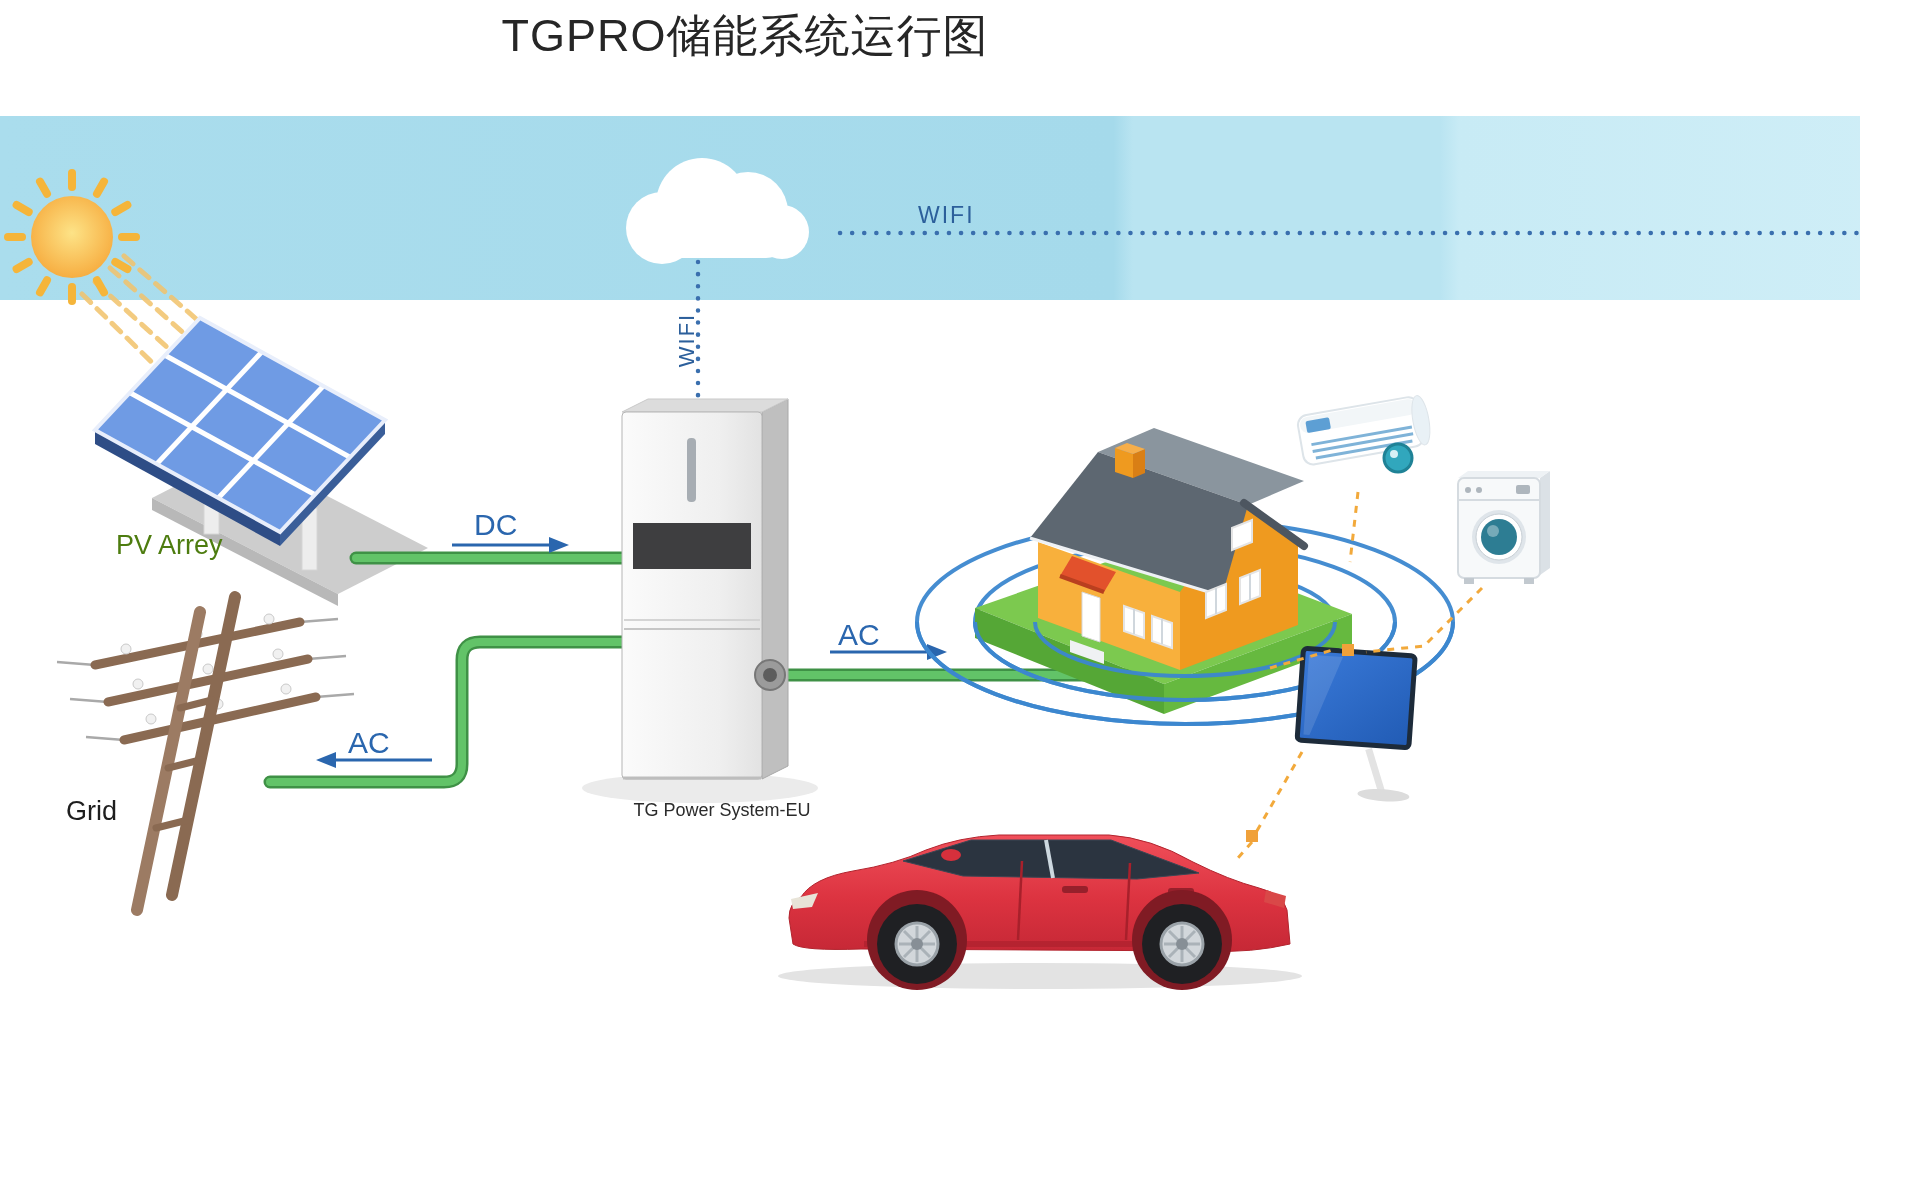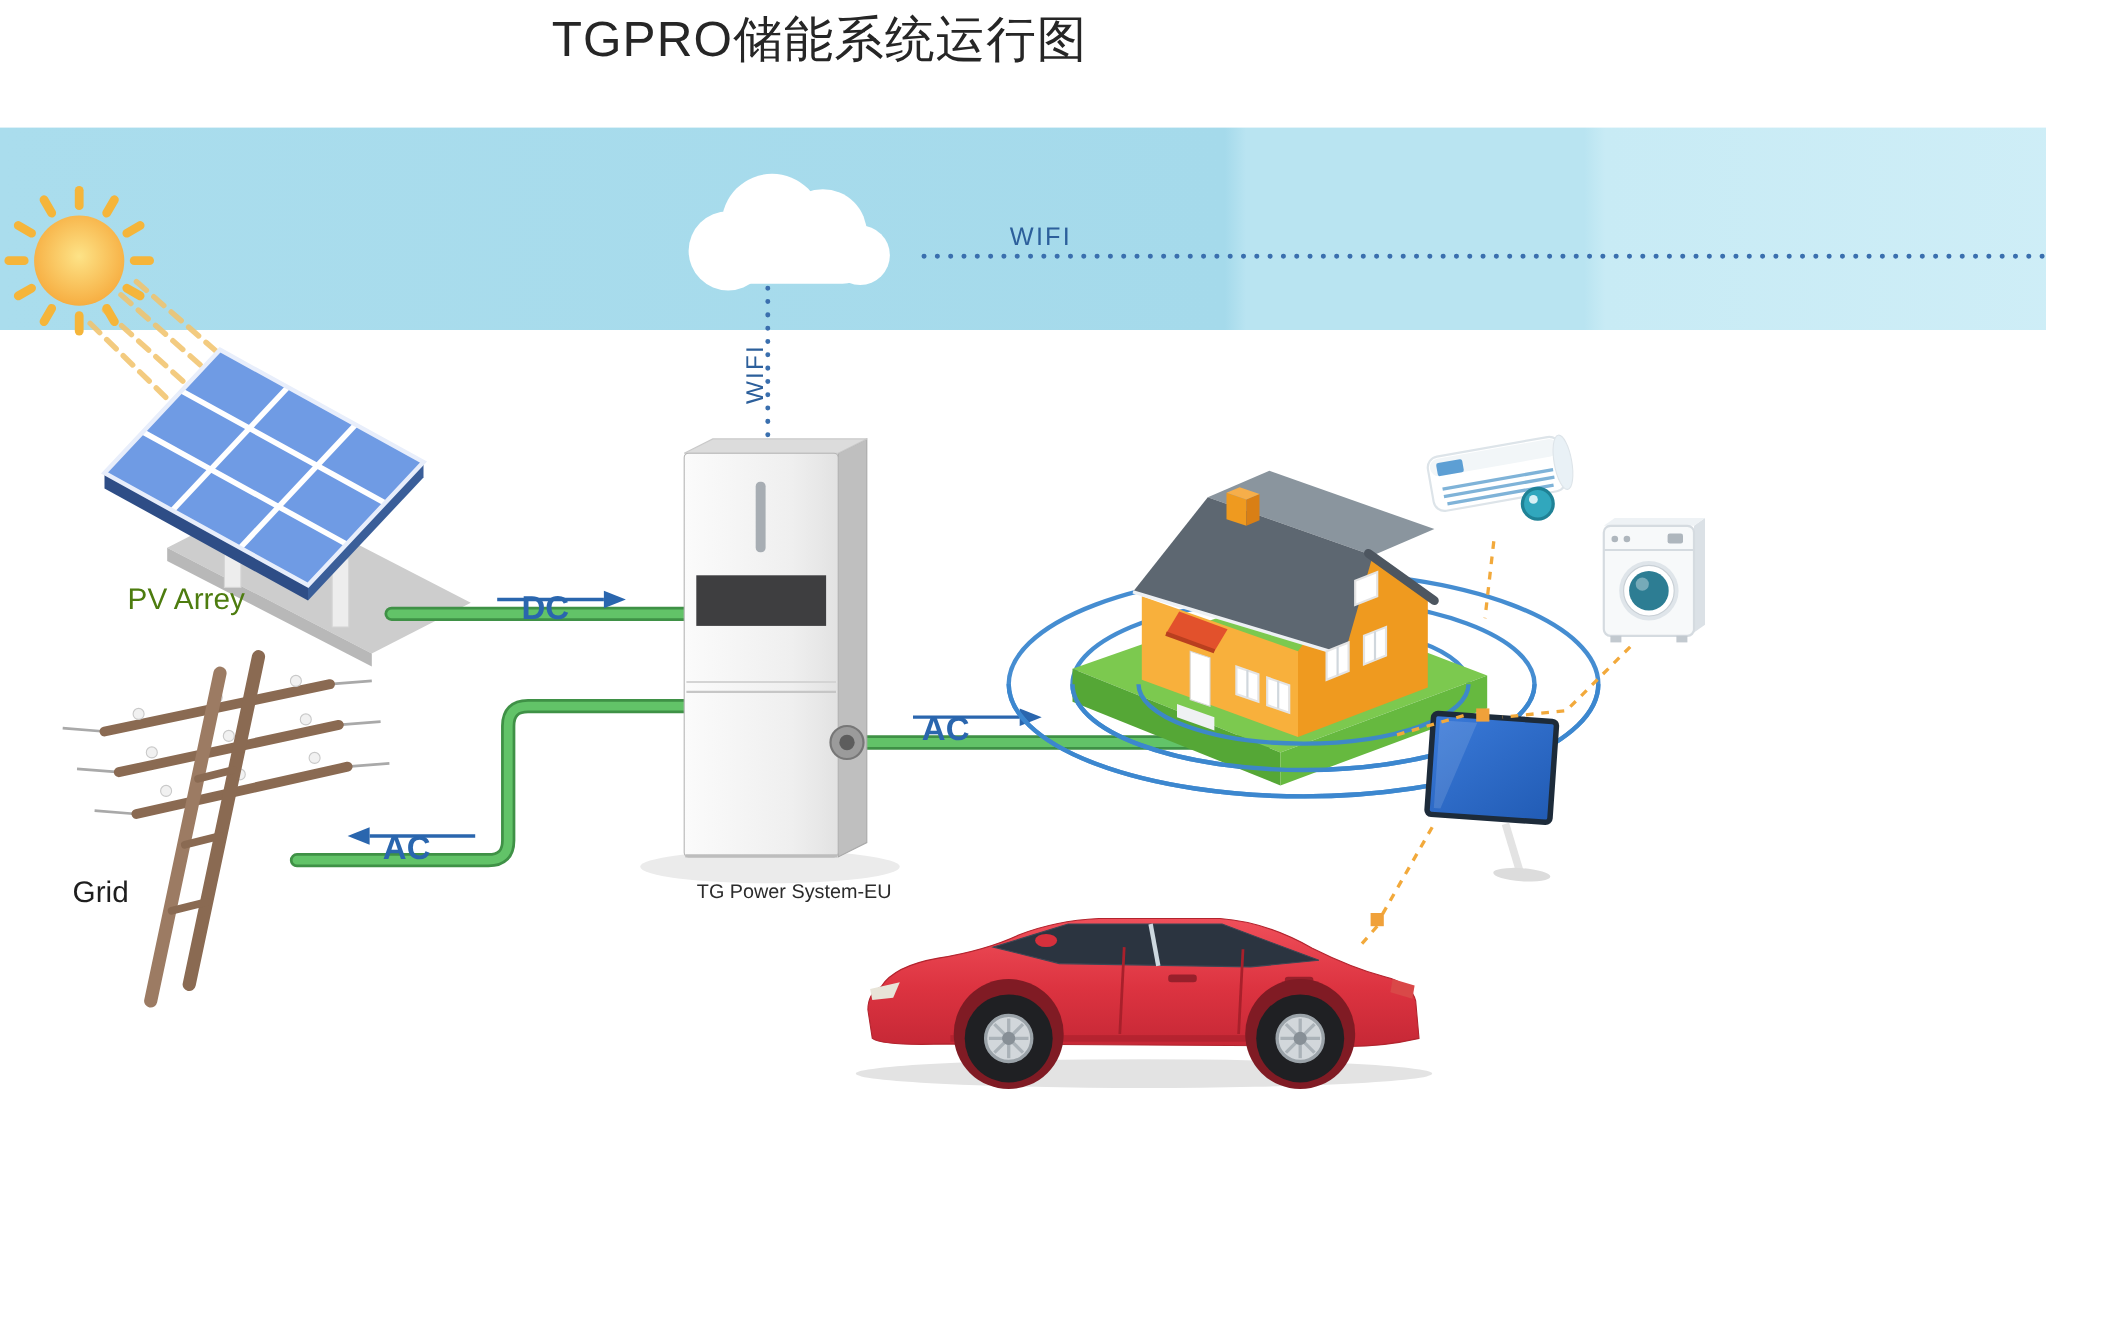--- a/index.html
+++ b/index.html
@@ -8,21 +8,21 @@
   .stage svg{position:absolute;left:0;top:0;}
   .lbl{position:absolute;color:#1e1e1e;white-space:nowrap;}
   .lbl-title{left:0;top:6px;width:1490px;text-align:center;font-size:45px;font-weight:500;
              color:#262626;letter-spacing:1px;}
   .lbl-wifi-h{left:918px;top:202px;font-size:23px;color:#2c5f9b;letter-spacing:2px;}
   .lbl-wifi-v{left:651px;top:327px;width:72px;height:26px;text-align:center;font-size:22px;
               color:#2c5f9b;letter-spacing:2px;transform:rotate(-90deg);}
   .lbl-pv{left:116px;top:530px;font-size:27px;color:#4d7c0f;}
   .lbl-grid{left:66px;top:796px;font-size:27px;color:#1e1e1e;}
   .lbl-inverter{left:582px;top:800px;width:280px;text-align:center;font-size:18px;color:#2b2b2b;}
-  .lbl-flow{font-size:30px;font-weight:bold;color:#2a66ae;margin-top:29px;}
+  .lbl-flow{font-size:30px;font-weight:normal;color:#2a66ae;}
   .lbl-dc{left:474px;top:508px;}
   .lbl-ac-left{left:348px;top:726px;}
   .lbl-ac-right{left:838px;top:618px;}
 </style>
 </head>
 <body>
 
 <div class="stage">
 
 <svg width="1920" height="1200" viewBox="0 0 1920 1200">

